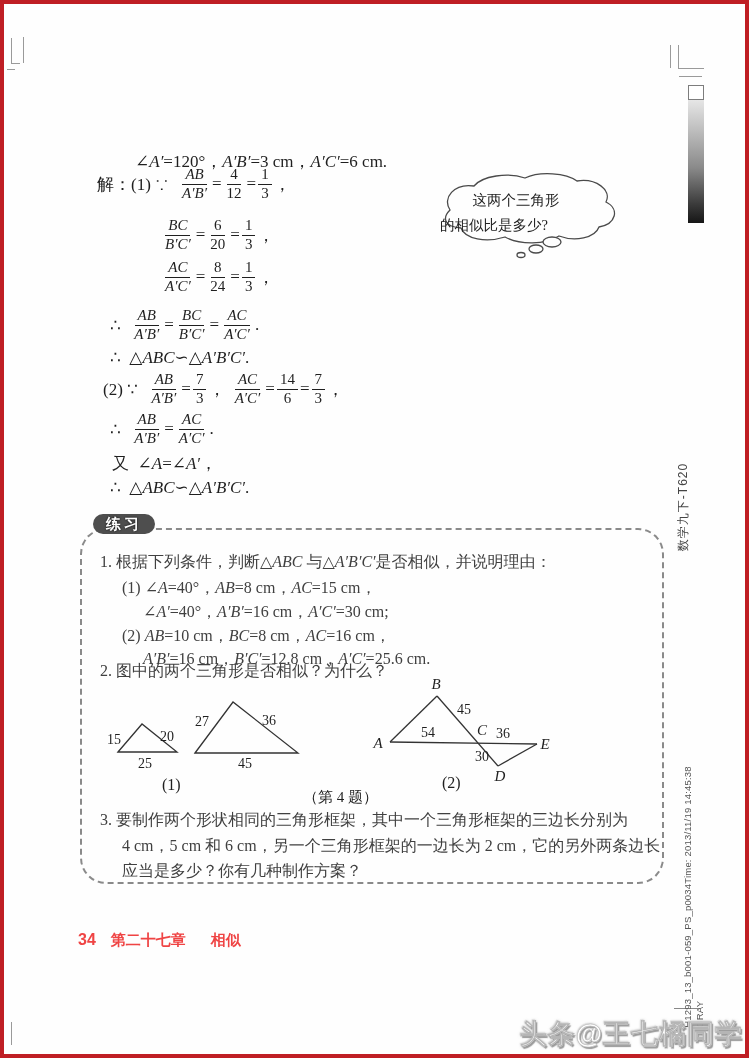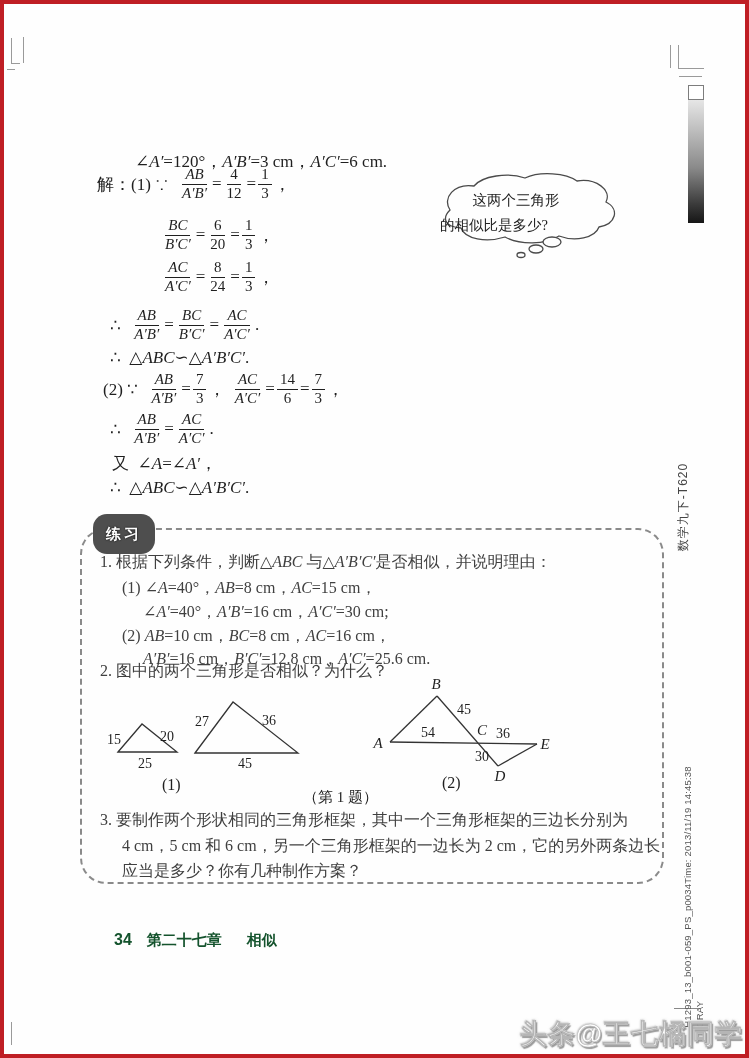--- a/index.html
+++ b/index.html
@@ -12,38 +12,38 @@
   .math-row{position:absolute;display:flex;align-items:center;font-size:17px;color:#1f1f1f;}
   .math-row .tok{white-space:pre;}
   .frac{display:inline-flex;flex-direction:column;align-items:center;font-size:15px;line-height:1.18;margin:0 2px;}
   .frac .num{border-bottom:1px solid #1f1f1f;padding:0 3px;}
   .frac .den{padding:0 3px;}
   i{font-style:italic;font-family:"Liberation Serif","DejaVu Serif",serif;}
   .plain{position:absolute;font-size:17px;color:#1f1f1f;white-space:pre;}
   
   .practice-box{position:absolute;left:80px;top:528px;width:580px;height:352px;
     border:2px dashed #8a8a8a;border-radius:26px;background:transparent;}
-  .practice-badge{position:absolute;left:93px;top:514px;width:62px;height:40px;background:#4e4e4e;
+  .practice-badge{position:absolute;left:93px;top:514px;width:62px;height:20px;background:#4e4e4e;
     border-radius:14px;display:flex;align-items:center;justify-content:center;color:#fff;
     font-weight:bold;font-size:15px;letter-spacing:3px;text-shadow:0 0 2px #000;z-index:5;
     font-family:"Liberation Sans","DejaVu Sans",sans-serif;}
   .ptext{position:absolute;font-size:16px;color:#404040;white-space:pre;}
   .caption{position:absolute;font-size:16px;color:#1f1f1f;}
   
   .fig{position:absolute;}
   .fig line, .fig polyline, .fig polygon, .fig path{fill:none;stroke:#333;stroke-width:1.3;}
   .fig text{font-size:14px;fill:#1f1f1f;font-family:"Liberation Serif","DejaVu Serif",serif;}
   .fig text.vx{font-style:italic;font-size:15px;}
   
   .bubble{position:absolute;left:428px;top:170px;}
   .bubble path,.bubble ellipse{fill:#fefefe;stroke:#4a4a4a;stroke-width:1.3;}
   .bubble text{font-size:14.5px;fill:#222;}
   
   .footer{position:absolute;left:78px;top:931px;display:flex;align-items:baseline;gap:15px;
-    font-weight:bold;color:#14532d;margin-left:36px;}
+    font-weight:bold;color:#ef4444;}
   .footer .pgnum{font-size:16px;font-family:"Liberation Sans","DejaVu Sans",sans-serif;}
   .footer .chap{font-size:15px;}
   .footer .ttl{font-size:15px;margin-left:10px;}
   
   .mark{position:absolute;}
   .gray-bar{position:absolute;left:688px;top:100px;width:16px;height:123px;
     background:linear-gradient(180deg,#e6e6e6 0%,#bdbdbd 25%,#8a8a8a 55%,#3a3a3a 85%,#161616 100%);}
   .gray-square{position:absolute;left:688px;top:85px;width:14px;height:13px;border:1px solid #7d7d7d;background:#fff;}
   
   .vtext-book{position:absolute;left:683px;top:507px;transform:translate(-50%,-50%) rotate(-90deg);
@@ -241,21 +241,21 @@
   <text class="vx" x="78" y="21" text-anchor="middle">B</text>
   <text class="vx" x="124" y="67" text-anchor="middle">C</text>
   <text class="vx" x="142" y="113" text-anchor="middle">D</text>
   <text class="vx" x="187" y="81" text-anchor="middle">E</text>
   <text x="70" y="69" text-anchor="middle">54</text>
   <text x="106" y="46" text-anchor="middle">45</text>
   <text x="145" y="70" text-anchor="middle">36</text>
   <text x="124" y="93" text-anchor="middle">30</text>
 </svg>
 <div class="caption" style="left:442px;top:774px;">(2)</div>
-<div class="caption" style="left:303px;top:788px;font-size:15px;">（第 1 题）</div>
+<div class="caption" style="left:303px;top:788px;font-size:15px;">（第 4 题）</div>
 
 <div class="footer">
   <span class="pgnum">34</span>
   <span class="chap">第二十七章</span>
   <span class="ttl">相似</span>
 </div>
 
 <div class="vtext-book">数学九下-T620</div>
 <div class="vtext-file">
   <div>H1293_13_b001-059_PS_p0034Time: 2013/11/19 14:45:38</div>

